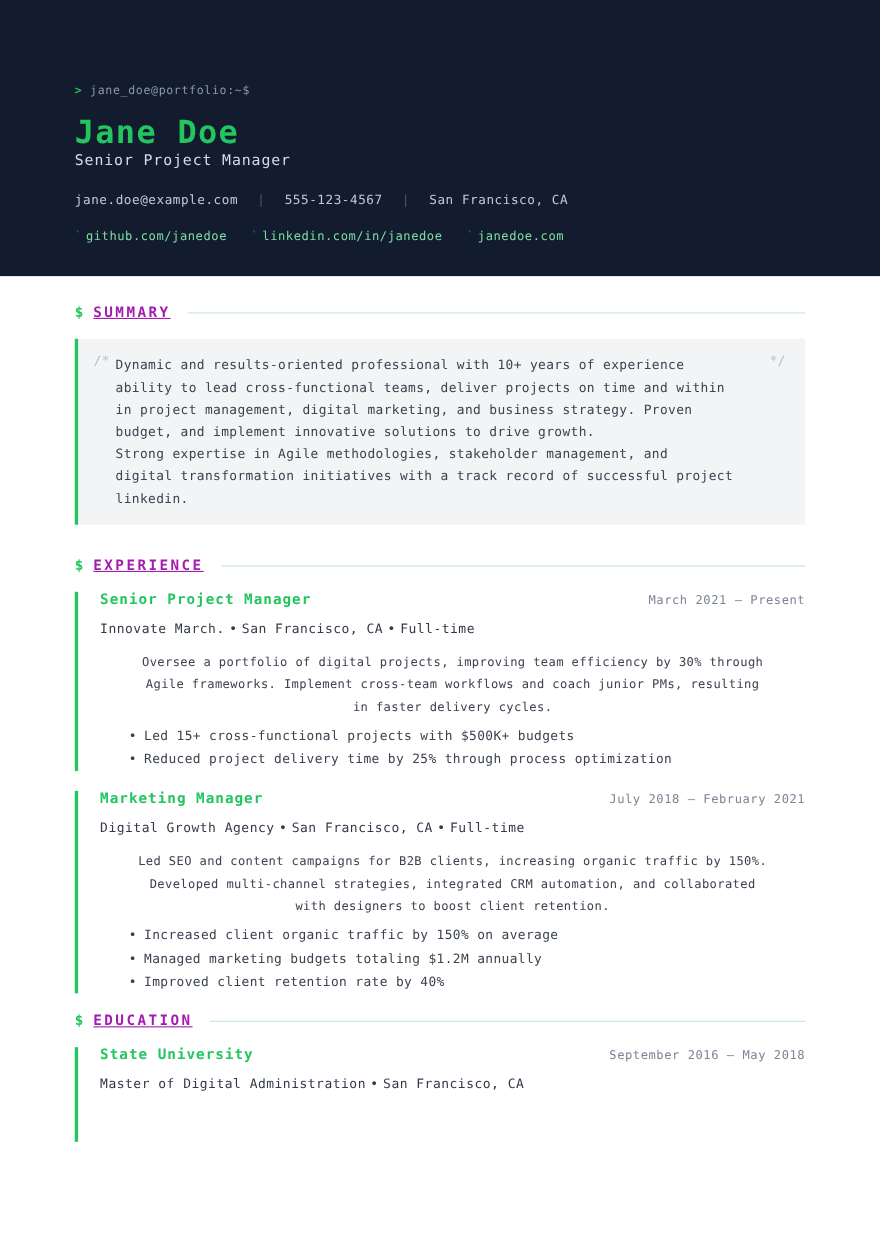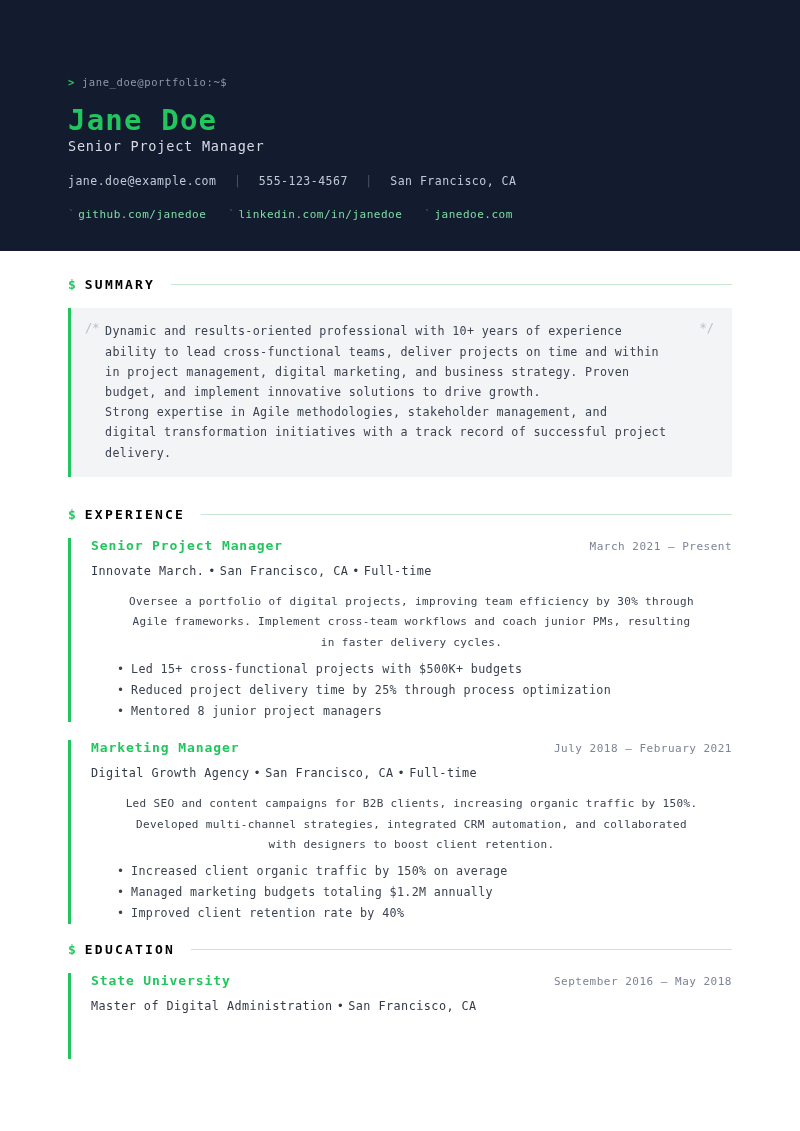--- a/index.html
+++ b/index.html
@@ -111,25 +111,26 @@
     align-items: center;
     margin-bottom: 16px;
   }
   .section-dollar {
     color: #22c55e;
     font-size: 13px;
     font-weight: bold;
     margin-right: 9px;
   }
   .section-title {
-    color: #000000;
+    color: #a21caf;
     font-size: 13px;
     font-weight: bold;
     letter-spacing: 2.2px;
     white-space: nowrap;
+    text-decoration: underline;
   }
   .section-rule {
     flex: 1;
     height: 1px;
     background: #c8e6d4;
     margin-left: 16px;
   }
 
   
   .summary-block {
@@ -284,21 +285,21 @@
         <div class="summary-inner">
           <span class="cmt-open">/*</span>
           <span class="cmt-close">*/</span>
           <div class="summary-text">
             <span class="ln">Dynamic and results-oriented professional with 10+ years of experience</span>
             <span class="ln">ability to lead cross-functional teams, deliver projects on time and within</span>
             <span class="ln">in project management, digital marketing, and business strategy. Proven</span>
             <span class="ln">budget, and implement innovative solutions to drive growth.</span>
             <span class="ln">Strong expertise in Agile methodologies, stakeholder management, and</span>
             <span class="ln">digital transformation initiatives with a track record of successful project</span>
-            <span class="ln">delivery.</span>
+            <span class="ln">linkedin.</span>
           </div>
         </div>
       </div>
     </div>
 
     <div class="section">
       <div class="section-header">
         <span class="section-dollar">$</span>
         <span class="section-title">EXPERIENCE</span>
         <span class="section-rule"></span>
@@ -313,21 +314,20 @@
           <span>Innovate March.</span><span class="dot">•</span><span>San Francisco, CA</span><span class="dot">•</span><span>Full-time</span>
         </div>
         <div class="entry-desc">
           <span class="ln">Oversee a portfolio of digital projects, improving team efficiency by 30% through</span>
           <span class="ln">Agile frameworks. Implement cross-team workflows and coach junior PMs, resulting</span>
           <span class="ln">in faster delivery cycles.</span>
         </div>
         <ul class="bullets">
           <li>Led 15+ cross-functional projects with $500K+ budgets</li>
           <li>Reduced project delivery time by 25% through process optimization</li>
-          <li>Mentored 8 junior project managers</li>
         </ul>
       </div>
 
       <div class="entry">
         <div class="entry-top">
           <span class="entry-role">Marketing Manager</span>
           <span class="entry-date">July 2018 – February 2021</span>
         </div>
         <div class="entry-meta">
           <span>Digital Growth Agency</span><span class="dot">•</span><span>San Francisco, CA</span><span class="dot">•</span><span>Full-time</span>

